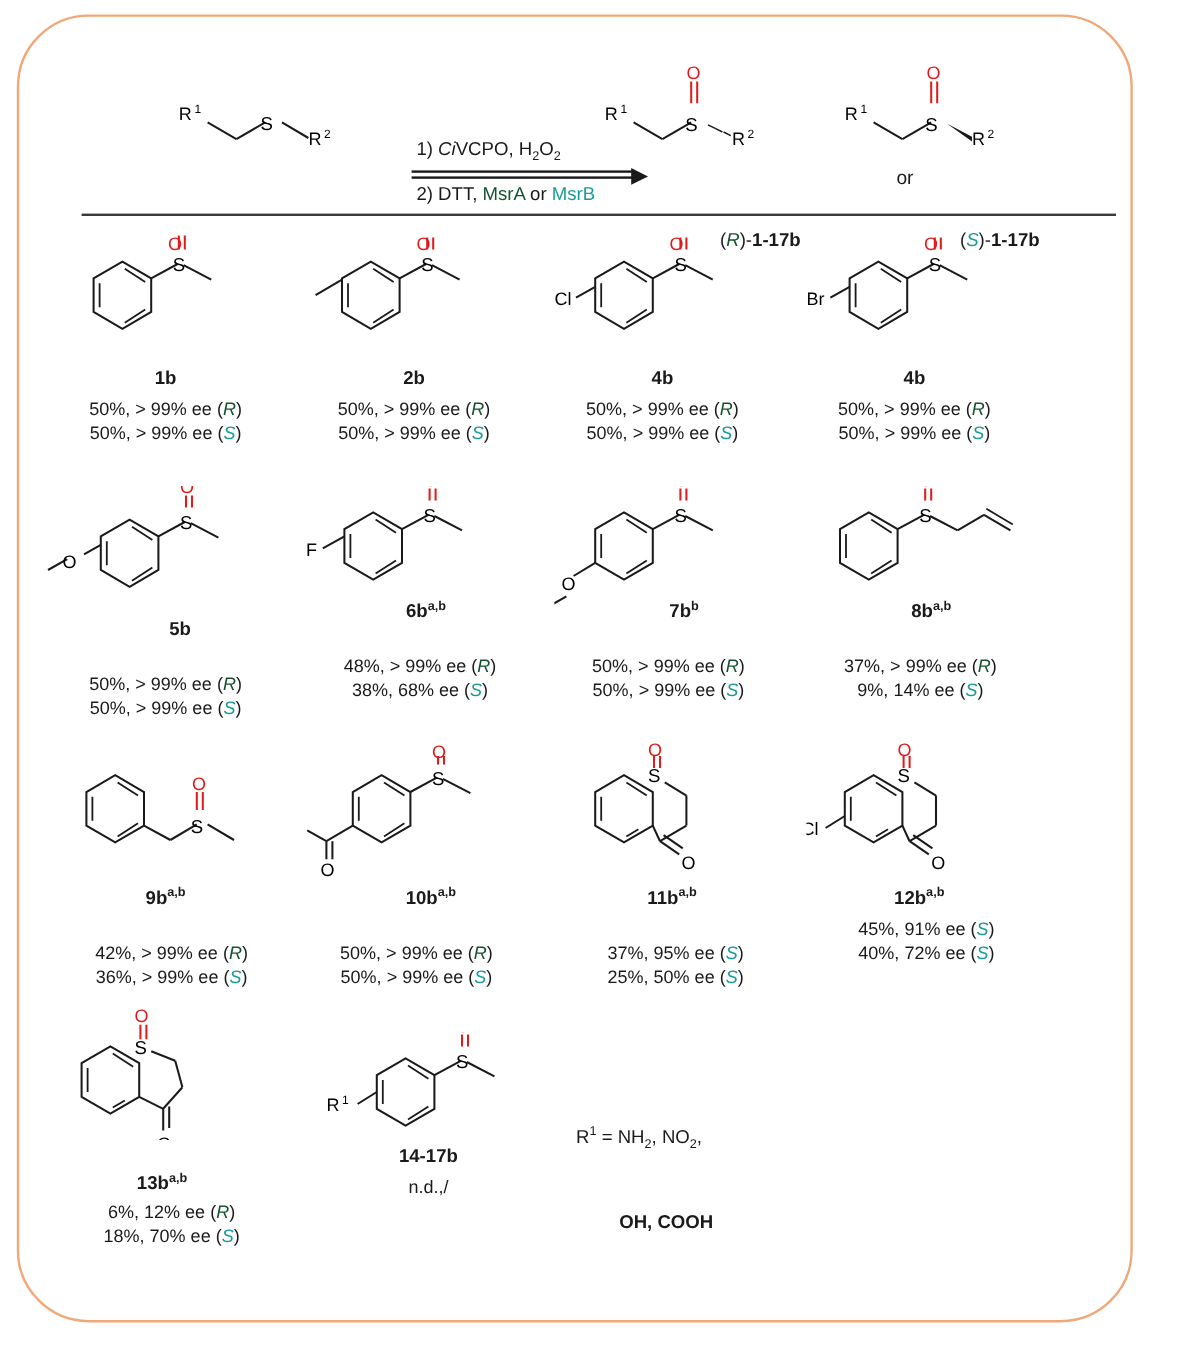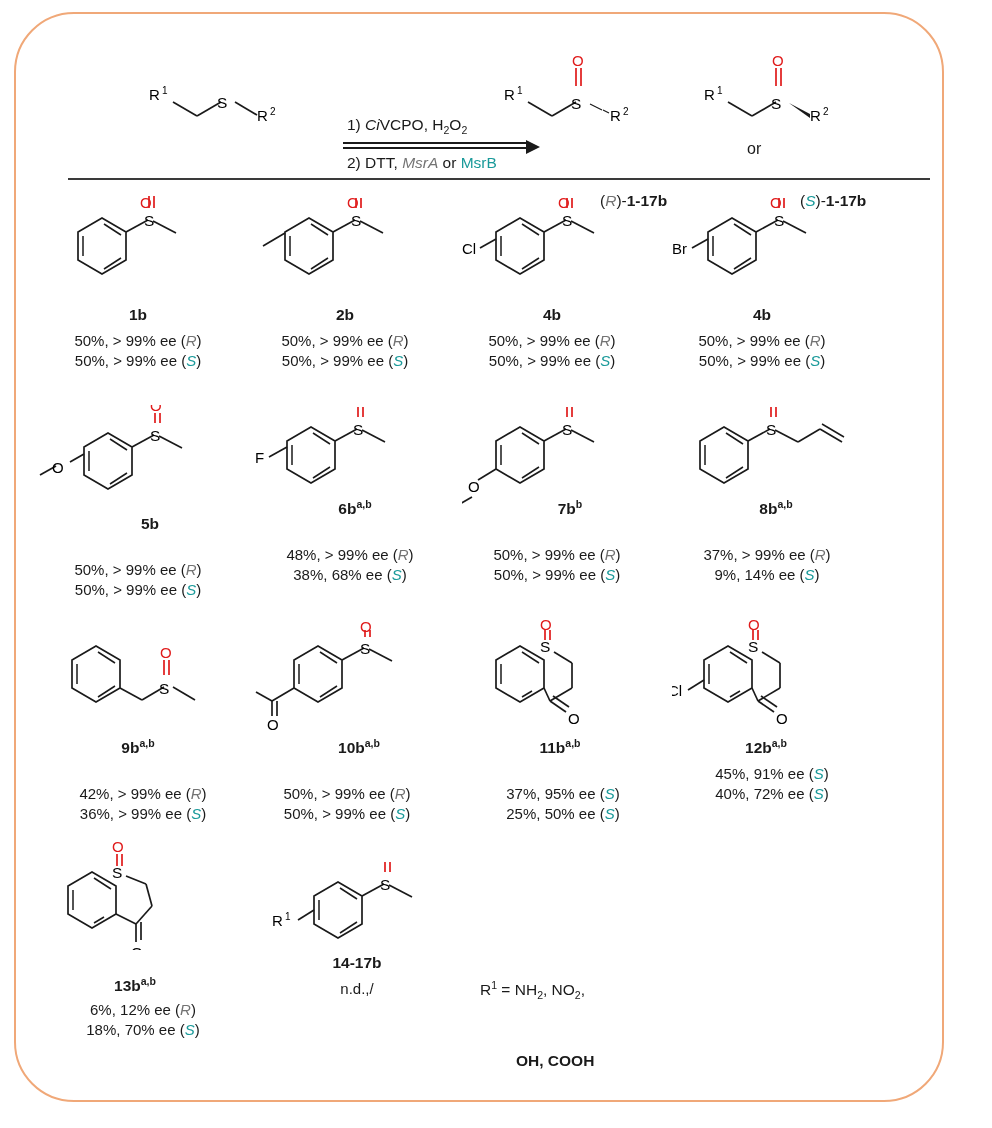--- a/index.html
+++ b/index.html
@@ -26,21 +26,21 @@
     box-sizing: border-box;
   }
   .inner {
     position: absolute;
     left: 0; top: 0;
     width: 992px;
     height: 1128px;
   }
   .ital { font-style: italic; }
   .bold { font-weight: bold; }
-  .blue { color: #737373; font-style: italic; }
+  .blue { color: #14532d; }
   .teal { color: #1a9a9a; }
   .sup { font-size: 0.68em; vertical-align: super; }
   .sub { font-size: 0.68em; vertical-align: sub; }
 
   
   .rxn {
     position: absolute;
     left: 60px;
     top: 50px;
     width: 870px;
@@ -515,18 +515,18 @@
       <line x1="113" y1="12" x2="113" y2="2" stroke="#e01b1b" stroke-width="1.7"></line>
       <line x1="118" y1="12" x2="118" y2="2" stroke="#e01b1b" stroke-width="1.7"></line>
       <text x="108" y="0" font-size="15" fill="#e01b1b">O</text>
     </svg>
     <div class="entry-name" style="margin-top:-16px; margin-left:-30px;"><span>14-17b</span></div>
     <div class="entry-lines" style="margin-left:-30px;">
       <div class="entry-line"><span>n.d.,/</span></div>
     </div>
   </div>
 
-  <div class="note-r1" style="left:480px; top:930px;">
+  <div class="note-r1" style="left:480px; top:888px;">
     <div><span>R</span><span class="sup">1</span><span> = NH</span><span class="sub">2</span><span>, NO</span><span class="sub">2</span><span>,</span></div>
     <div style="margin-left:36px;font-weight:bold;">OH, COOH</div>
   </div>
 
 </div>
 
 </body></html>

